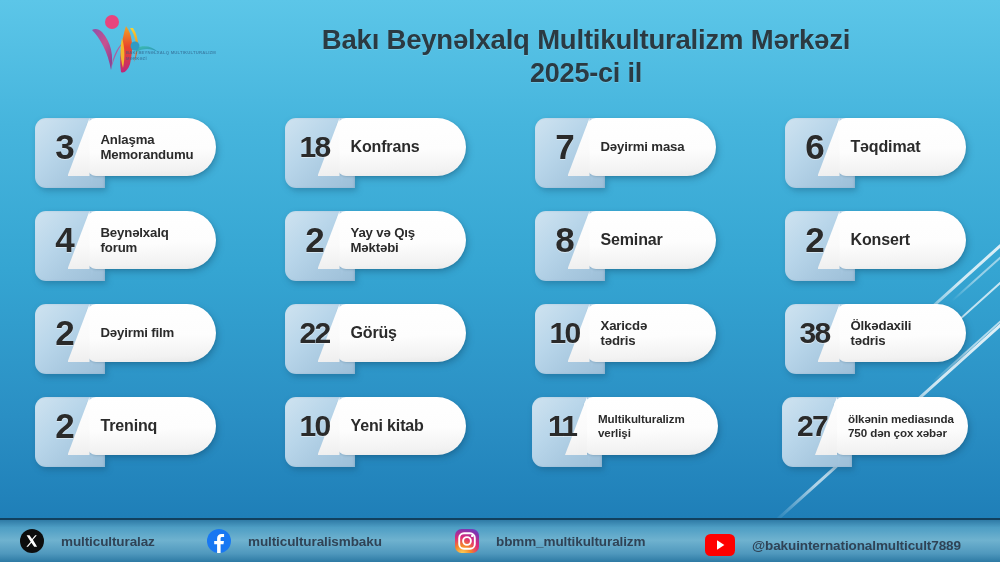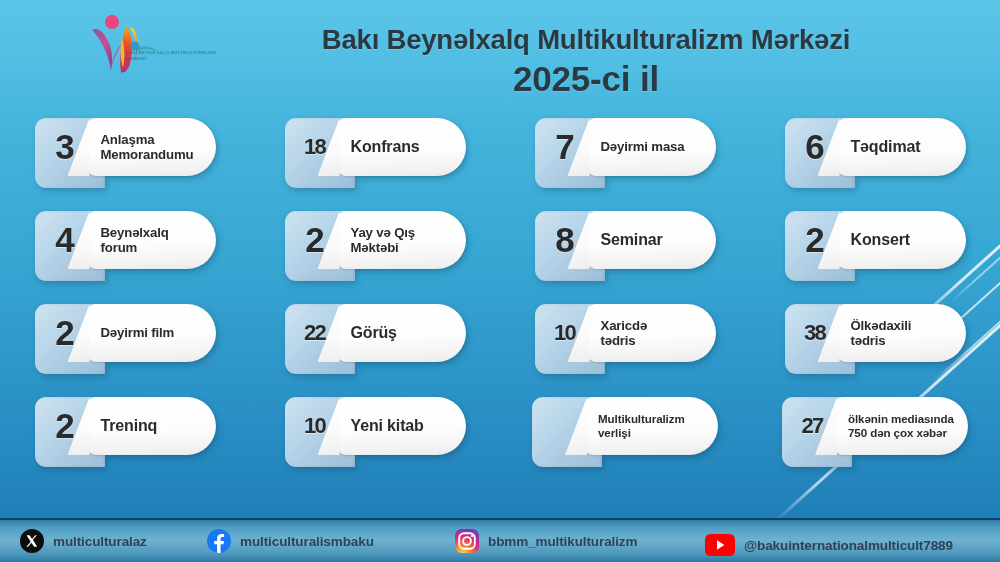--- a/index.html
+++ b/index.html
@@ -56,21 +56,21 @@
   .title-wrap {
     position:absolute; left:220px; top:24px; width:700px;
     text-align:center;
   }
   .title-line1 {
     font-size:27.5px; font-weight:bold; color:#2b3a42;
     letter-spacing:-0.2px; line-height:1.18;
     text-shadow:0 1px 0 rgba(255,255,255,.18);
   }
   .title-line2 {
-    font-size:35px; font-weight:bold; color:#2b3a42;
+    font-size:27px; font-weight:bold; color:#2b3a42;
     letter-spacing:-0.2px; line-height:1.3;
     text-shadow:0 1px 0 rgba(255,255,255,.18);
   }
 
   
   .grid {
     position:absolute; left:0; top:118px;
     width:1000px;
   }
   .row {
@@ -140,21 +140,21 @@
     left:0; top:0;
     width:60px; height:58px;
     display:flex; align-items:center; justify-content:center;
     font-size:34px; font-weight:bold;
     color:#2a2a2a;
     letter-spacing:-1px;
     z-index:3;
     text-shadow:0 1px 0 rgba(255,255,255,.45);
   }
   .num.n1 { font-size:35px; }
-  .num.n2 { font-size:22px; letter-spacing:-1.8px; }
+  .num.n2 { font-size:30px; letter-spacing:-1.8px; }
 
   .label {
     position:relative;
     z-index:4;
     padding-left:14px;
     padding-right:8px;
     font-size:14.5px;
     font-weight:bold;
     color:#2b2b2b;
     line-height:1.16;
@@ -168,21 +168,21 @@
   .footer {
     position:absolute; left:0; bottom:0;
     width:1000px; height:44px;
     background:linear-gradient(180deg,#2f7ba6 0%,#4e9ec4 18%,#6fb2cf 48%,#4f98bd 80%,#2d7aa4 100%);
     border-top:2px solid #11405e;
     display:flex;
     align-items:center;
   }
   .social {
     display:flex; align-items:center;
-    gap:9px;
+    gap:17px;
   }
   .social-handle {
     font-size:13.5px;
     font-weight:bold;
     color:#2f4356;
     letter-spacing:-.1px;
     white-space:nowrap;
   }
   .sicon { flex:0 0 auto; display:block; }
 </style>
@@ -379,20 +379,21 @@
             </div>
             <div class="num n2">10</div>
           </div>
         </div>
         <div class="cell">
           <div class="card wide">
             <div class="numpanel"></div>
             <div class="pill">
               <div class="label xsm">Multikulturalizm<br>verlişi</div>
             </div>
+            <div class="num n2">11</div>
           </div>
         </div>
         <div class="cell">
           <div class="card wide">
             <div class="numpanel"></div>
             <div class="pill">
               <div class="label xsm">ölkənin mediasında<br>750 dən çox xəbər</div>
             </div>
             <div class="num n2">27</div>
           </div>

